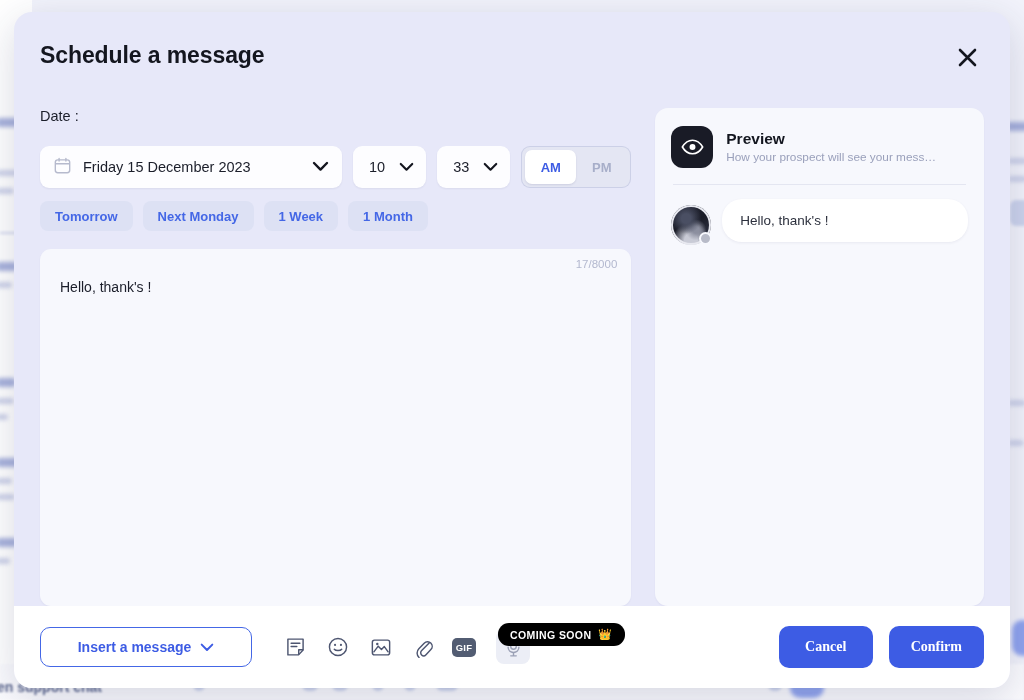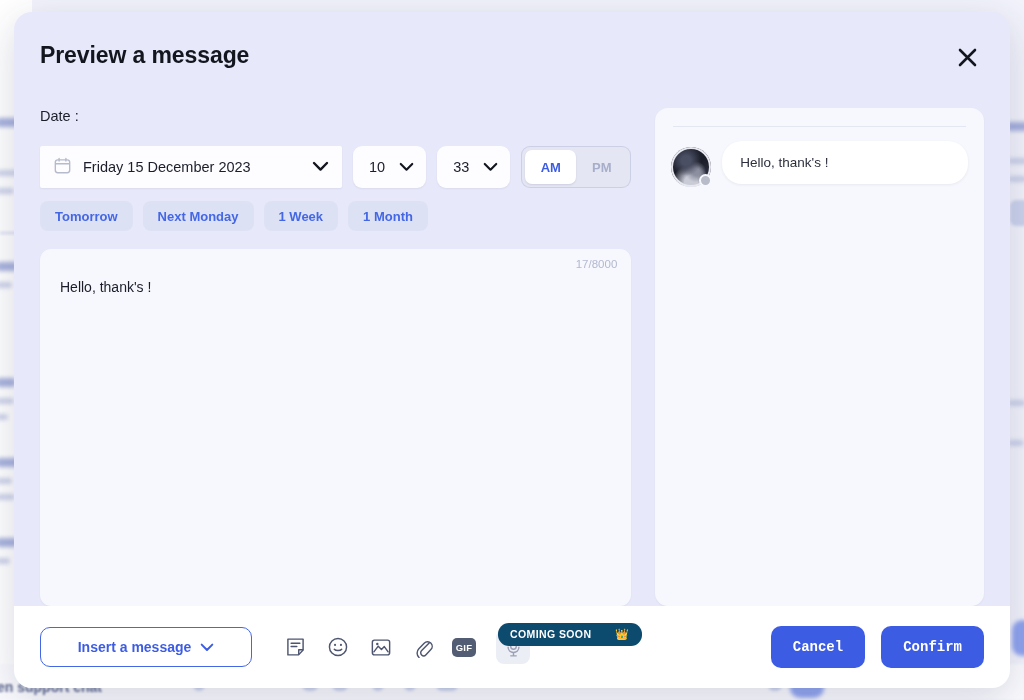--- a/index.html
+++ b/index.html
@@ -127,21 +127,21 @@
   
   .date-row {
     display: flex;
     align-items: center;
     gap: 11px;
     margin-bottom: 13px;
   }
   .date-picker {
     width: 302px; height: 42px;
     background: #fdfdff;
-    border-radius: 2px;
+    border-radius: 9px;
     display: flex;
     align-items: center;
     padding: 0 13px 0 14px;
     gap: 12px;
     box-shadow: 0 1px 2px rgba(40,45,90,.07);
     cursor: pointer;
   }
   .date-picker .date-text {
     flex: 1;
     font-size: 14.5px;
@@ -369,49 +369,50 @@
   .tool-btn.mic {
     background: #eceef6;
     border-radius: 8px;
     width: 34px; height: 34px;
     color: #9aa0b5;
     margin-left: 7px;
   }
   #coming-soon {
     position: absolute;
     left: 484px; top: 17px;
-    background: #0c4a6e;
+    background: #000000;
     color: #ffffff;
     font-size: 10.5px;
     font-weight: bold;
     letter-spacing: .4px;
     padding: 5px 12px;
     border-radius: 11px;
     display: flex;
-    gap: 24px;
+    align-items: center;
+    gap: 7px;
   }
   #coming-soon .crown { font-size: 11px; }
   .footer-actions {
     margin-left: auto;
     display: flex;
     gap: 16px;
   }
   .btn-primary {
     height: 42px;
     min-width: 94px;
     padding: 0 22px;
     border-radius: 10px;
     background: #3d5ce4;
     color: #ffffff;
     font-size: 14px;
     font-weight: bold;
     display: flex; align-items: center; justify-content: center;
     cursor: pointer;
     border: none;
-    font-family: Liberation Mono, monospace;
+    font-family: Liberation Serif, serif;
   }
 </style>
 </head>
 <body>
 
 <div id="backdrop">
   <div class="bg-col-left"></div>
 
   <div class="bg-line accent" style="left:-4px;top:118px;width:30px;"></div>
   <div class="bg-line thin" style="left:-4px;top:170px;width:24px;"></div>
@@ -444,21 +445,21 @@
   <div class="bg-chip" style="left:372px;bottom:9px;width:12px;height:14px;"></div>
   <div class="bg-chip" style="left:404px;bottom:9px;width:12px;height:14px;"></div>
   <div class="bg-chip" style="left:436px;bottom:9px;width:22px;height:14px;"></div>
   <div class="bg-chip" style="left:768px;bottom:9px;width:14px;height:14px;"></div>
   <div class="bg-blue-btn" style="left:790px;bottom:2px;width:34px;height:26px;"></div>
 </div>
 
 <div id="modal">
 
   <div id="modal-header">
-    <div id="modal-title">Preview a message</div>
+    <div id="modal-title">Schedule a message</div>
     <div id="close-btn">
       <svg width="21" height="21" viewBox="0 0 21 21" fill="none" aria-hidden="true">
         <path d="M3 3 L18 18 M18 3 L3 18" stroke="#14161f" stroke-width="2.6" stroke-linecap="round"></path>
       </svg>
     </div>
   </div>
 
   <div id="modal-body">
 
     <div id="left-col">
@@ -514,20 +515,32 @@
         <div class="chip">1 Month</div>
       </div>
 
       <div class="editor-card">
         <div class="char-count">17/8000</div>
         <div class="editor-text">Hello, thank's !</div>
       </div>
     </div>
 
     <div id="preview-panel">
+      <div class="preview-head">
+        <div class="preview-icon">
+          <svg width="23" height="16" viewBox="0 0 24 16" fill="none" aria-hidden="true">
+            <path d="M1.4 8 C4.6 2.6 8.2 .9 12 .9 C15.8 .9 19.4 2.6 22.6 8 C19.4 13.4 15.8 15.1 12 15.1 C8.2 15.1 4.6 13.4 1.4 8 Z" stroke="#ffffff" stroke-width="1.7" stroke-linejoin="round"></path>
+            <circle cx="12" cy="8" r="3.1" fill="#ffffff"></circle>
+          </svg>
+        </div>
+        <div>
+          <div class="preview-title">Preview</div>
+          <div class="preview-sub">How your prospect will see your mess…</div>
+        </div>
+      </div>
 
       <div class="preview-divider"></div>
 
       <div class="msg-row">
         <div class="avatar-wrap">
           <div class="avatar"></div>
           <div class="avatar-dot"></div>
         </div>
         <div class="msg-body">
           <div class="msg-bubble">Hello, thank's !</div>

